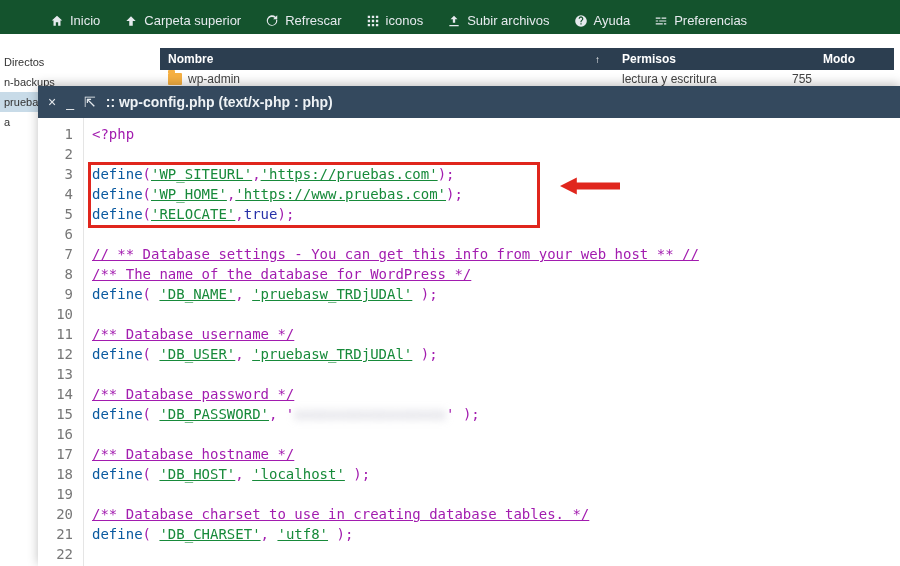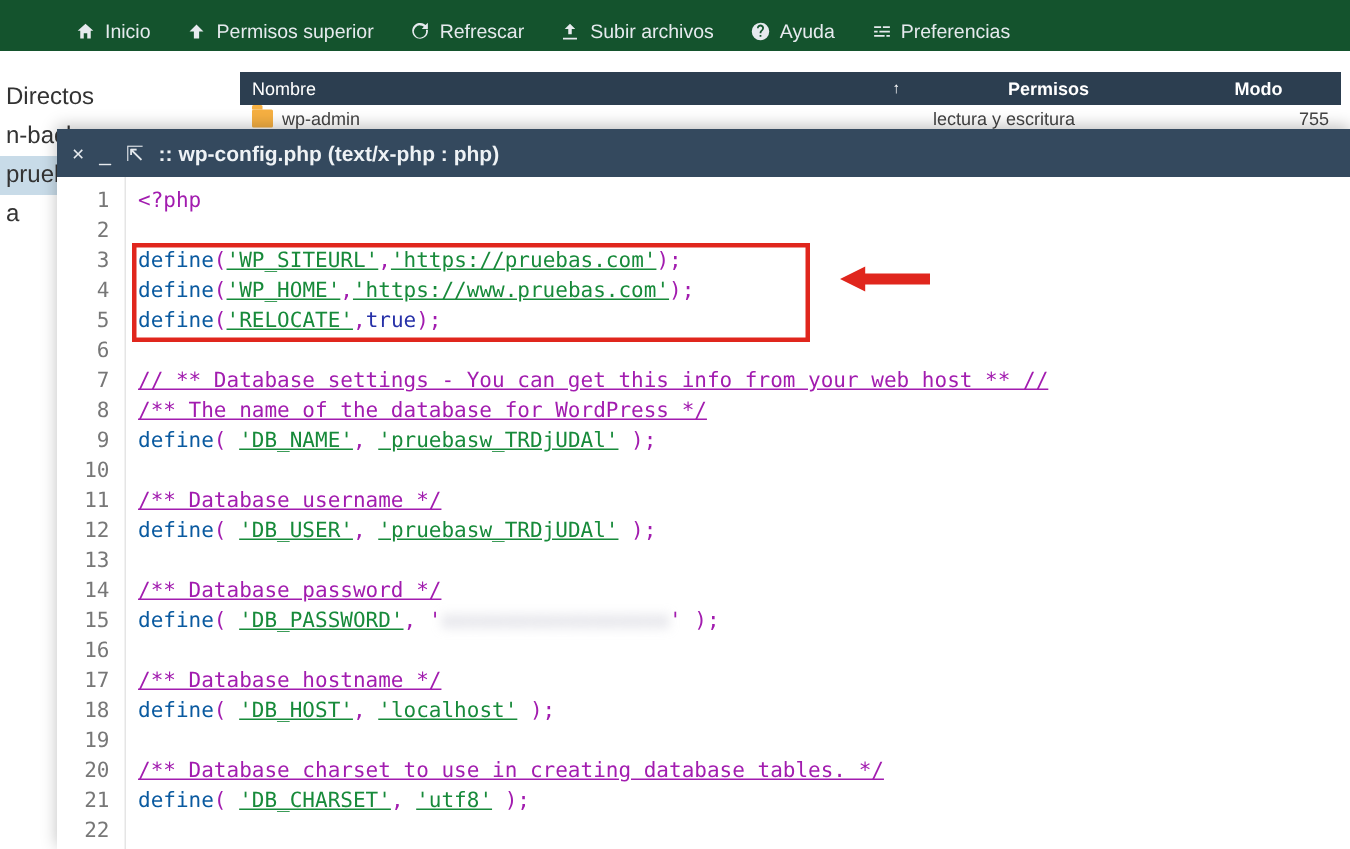--- a/index.html
+++ b/index.html
@@ -31,59 +31,59 @@
     cursor: pointer;
   }
   .toolbar .tbtn svg { fill: #e6eaee; }
 
   
   .tree {
     position: absolute;
     top: 34px; left: 0;
     width: 88px;
     background: #ffffff;
-    font-size: 16px;
+    font-size: 11px;
     color: #333;
     padding-top: 18px;
   }
   .tree .node { padding: 4px 4px; white-space: nowrap; }
   .tree .node.selected { background: #c8dbe8; }
 
   
   .listhdr {
     position: absolute;
     top: 48px; left: 160px; right: 6px;
     height: 22px;
     background: #2c3e50;
     color: #fff;
     font-size: 12px;
     display: flex;
     align-items: center;
   }
   .listhdr .col      { padding: 0 8px; }
-  .listhdr .col.name { flex: 1; display: flex; align-items: center; gap: 22px; font-weight: normal; }
-  .listhdr .col.perm { width: 170px; text-align: center; font-weight: bold; }
+  .listhdr .col.name { flex: 1; display: flex; align-items: center; gap: 22px; font-weight: bold; }
+  .listhdr .col.perm { width: 170px; text-align: left; font-weight: bold; }
   .listhdr .col.mode { width: 110px; text-align: center; font-weight: bold; }
   .listhdr .sort     { font-size: 10px; }
 
   
   .listrow {
     position: absolute;
     top: 70px; left: 160px; right: 6px;
     height: 18px;
     background: #ffffff;
     font-size: 12px;
     color: #444;
     display: flex;
     align-items: center;
   }
   .listrow .col      { padding: 0 8px; }
   .listrow .col.name { flex: 1; display: flex; align-items: center; gap: 6px; }
   .listrow .col.perm { width: 170px; text-align: left; }
-  .listrow .col.mode { width: 110px; text-align: right; }
+  .listrow .col.mode { width: 110px; text-align: left; }
   .folder-icon { width: 14px; height: 12px; background: #f6b042; border-radius: 1px; position: relative; }
   .folder-icon::before{ content:""; position:absolute; top:-3px; left:0; width:7px; height:3px; background:#f6b042; border-radius:1px 1px 0 0; }
 
   
   .editor {
     position: absolute;
     top: 86px; left: 38px; right: 0; bottom: 0;
     background: #ffffff;
     box-shadow: 0 -2px 10px rgba(0,0,0,0.25);
     display: flex;
@@ -163,27 +163,33 @@
   <div class="tbtn">
     <svg width="14" height="14" viewBox="0 0 24 24">
         <path d="M12 3l9 8h-3v9h-4v-6H10v6H6v-9H3z"></path>
       </svg>
     <span>Inicio</span>
   </div>
   <div class="tbtn">
     <svg width="14" height="14" viewBox="0 0 24 24">
         <path d="M12 4l8 8h-5v8h-6v-8H4z"></path>
       </svg>
-    <span>Permisos superior</span>
+    <span>Carpeta superior</span>
   </div>
   <div class="tbtn">
     <svg width="14" height="14" viewBox="0 0 24 24">
         <path d="M12 5a7 7 0 1 0 6.7 5H21a9 9 0 1 1-2.7-5.3L21 2v7h-7l2.4-2.4A6.9 6.9 0 0 0 12 5z"></path>
       </svg>
     <span>Refrescar</span>
+  </div>
+  <div class="tbtn">
+    <svg width="14" height="14" viewBox="0 0 24 24">
+        <path d="M3 3h4v4H3zM10 3h4v4h-4zM17 3h4v4h-4zM3 10h4v4H3zM10 10h4v4h-4zM17 10h4v4h-4zM3 17h4v4H3zM10 17h4v4h-4zM17 17h4v4h-4z"></path>
+      </svg>
+    <span>iconos</span>
   </div>
   <div class="tbtn">
     <svg width="14" height="14" viewBox="0 0 24 24">
         <path d="M12 3l6 6h-4v6h-4V9H6zM4 19h16v2H4z"></path>
       </svg>
     <span>Subir archivos</span>
   </div>
   <div class="tbtn">
     <svg width="14" height="14" viewBox="0 0 24 24">
         <path d="M12 2a10 10 0 1 0 0 20 10 10 0 0 0 0-20zm1 16h-2v-2h2v2zm1.8-7.2l-.9.9c-.7.7-.9 1.2-.9 2.3h-2v-.5c0-1 .4-1.9 1.1-2.6l1.2-1.2c.4-.4.6-.9.6-1.4 0-1.1-.9-2-2-2s-2 .9-2 2H8a4 4 0 1 1 6.8 2.5z"></path>

